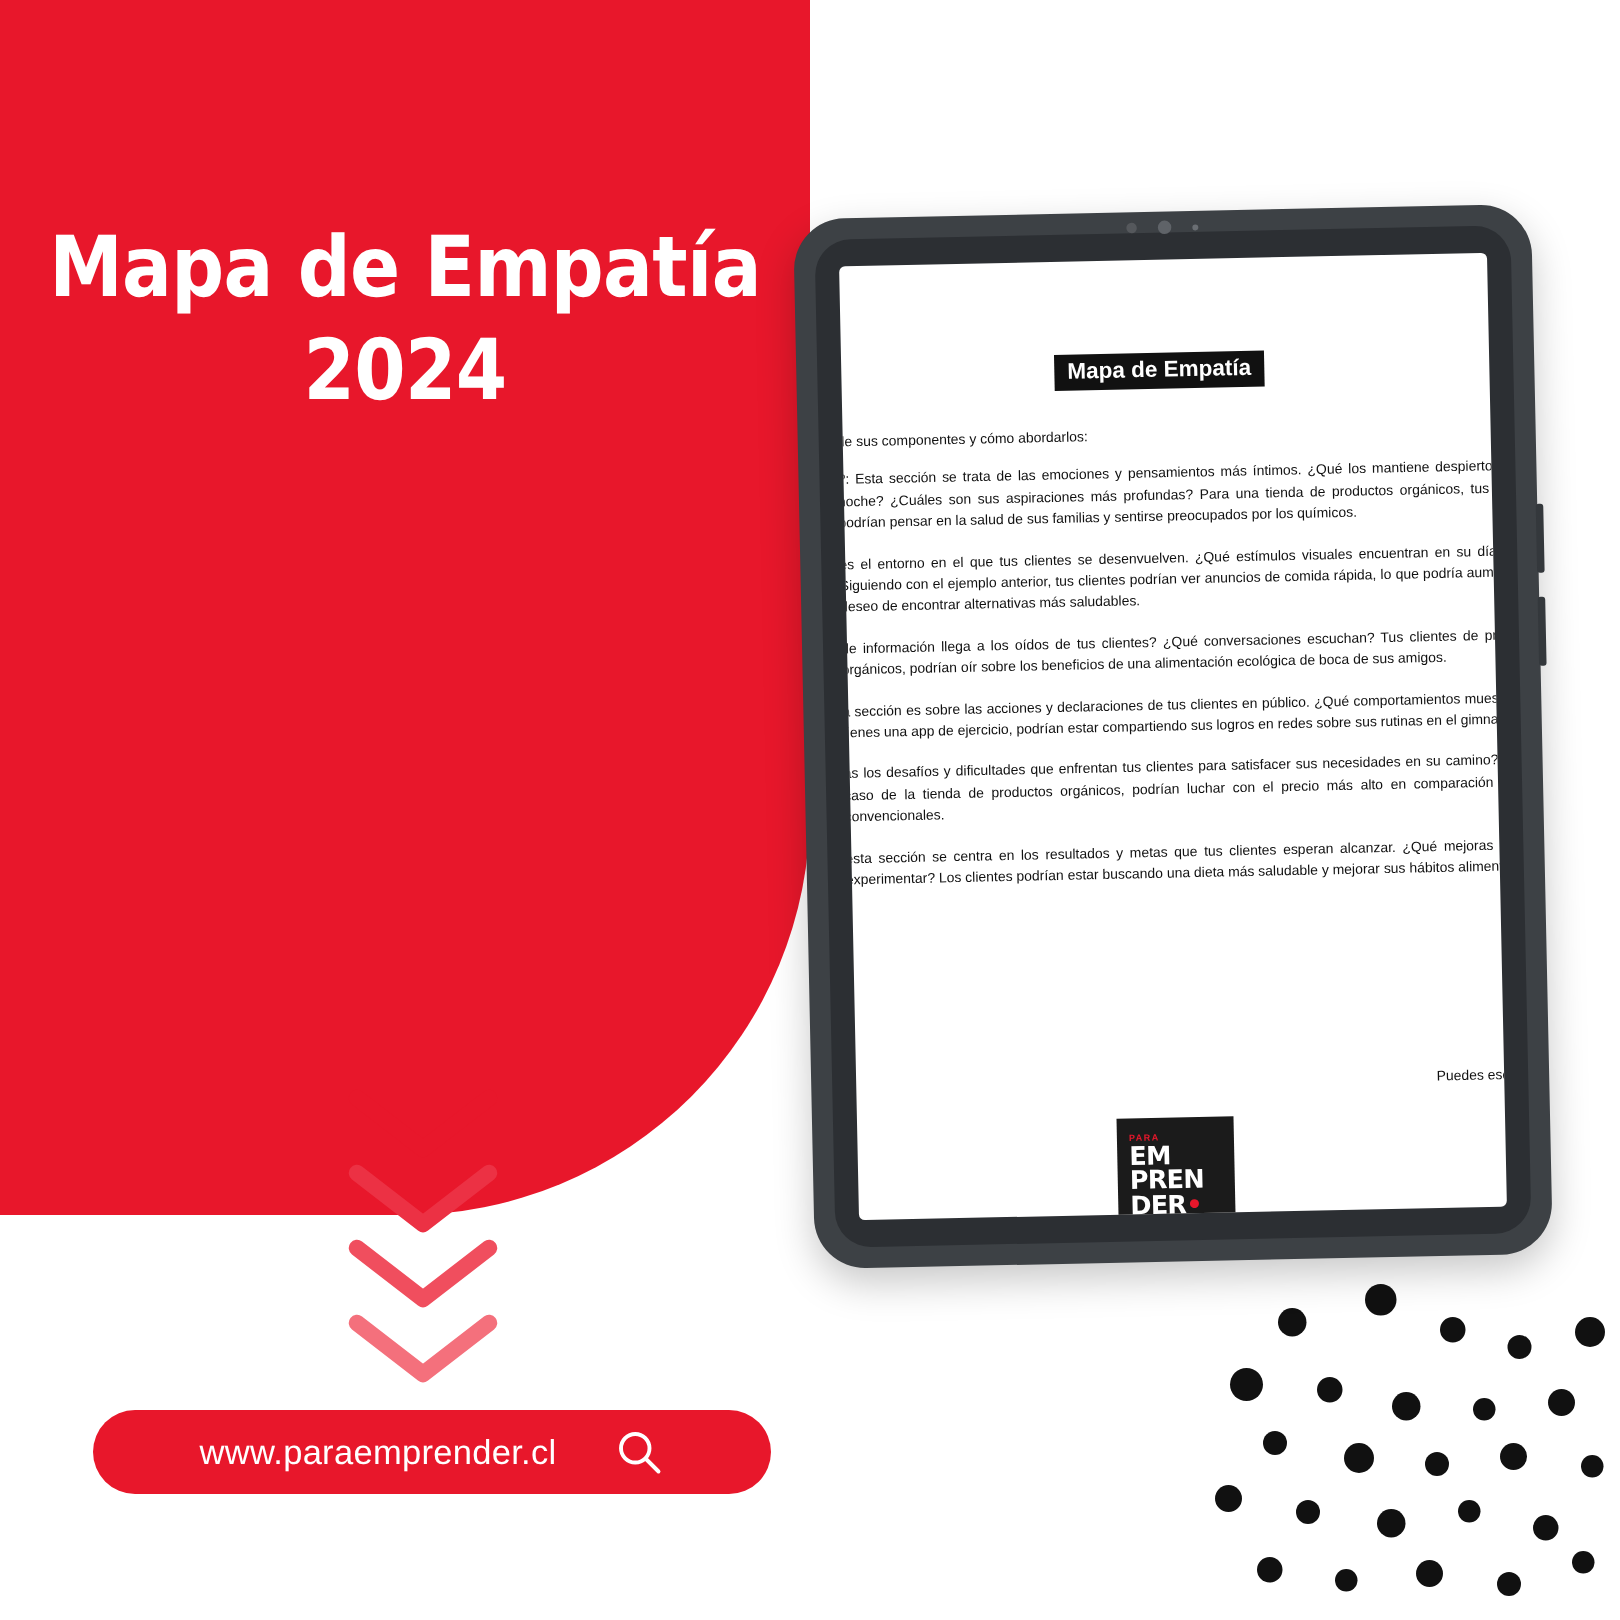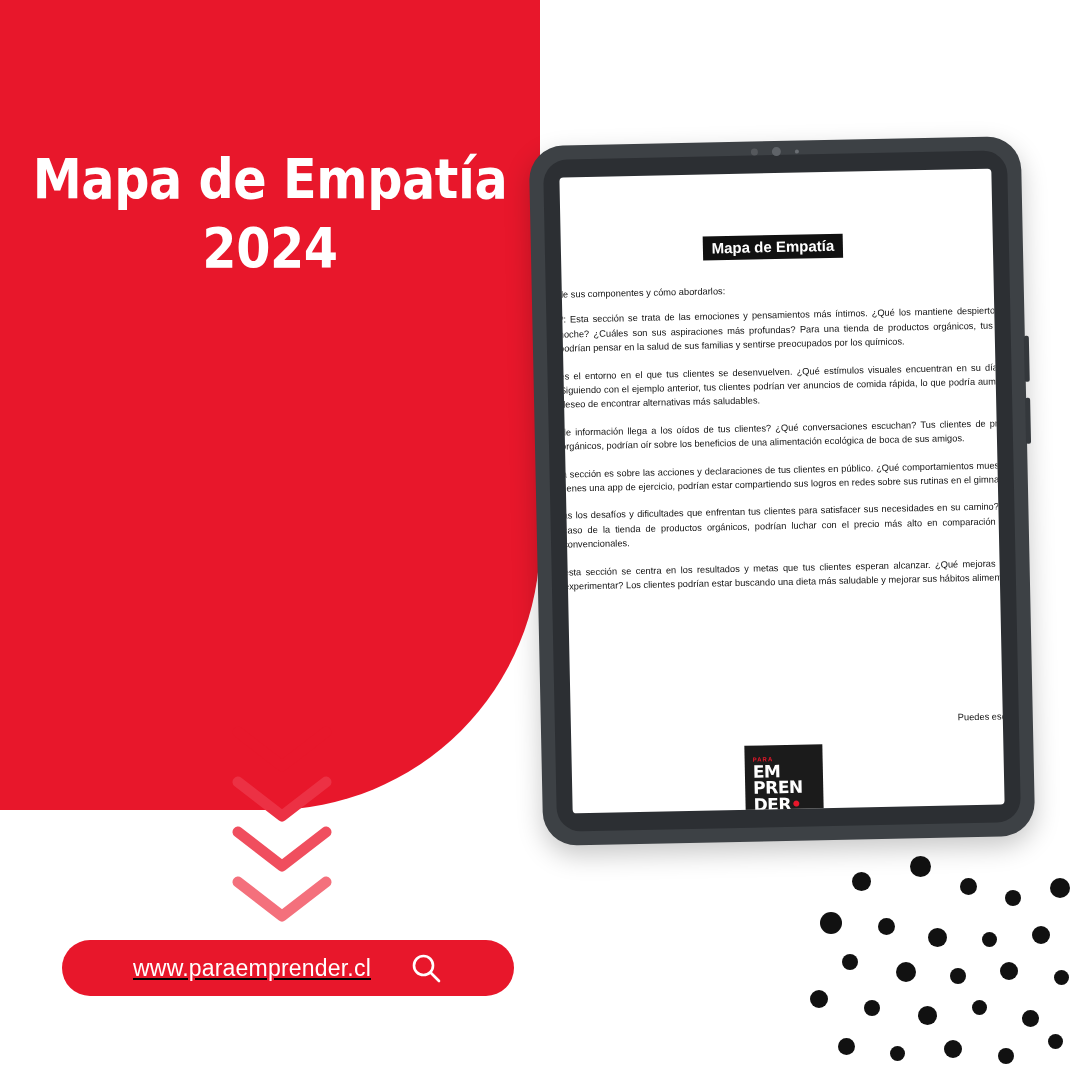--- a/index.html
+++ b/index.html
@@ -74,21 +74,20 @@
     left: 62px;
     top: 940px;
     width: 452px;
     height: 56px;
     background: #E8172B;
     border-radius: 28px;
     display: flex;
     align-items: center;
     justify-content: center;
     gap: 38px;
-    text-decoration: underline;
   }
   .url-pill .url-text {
     color: #ffffff;
     font-size: 23px;
     font-family: "Liberation Sans", sans-serif;
     letter-spacing: 0.2px;
   }
   .search-icon svg { display: block; }
 
   

